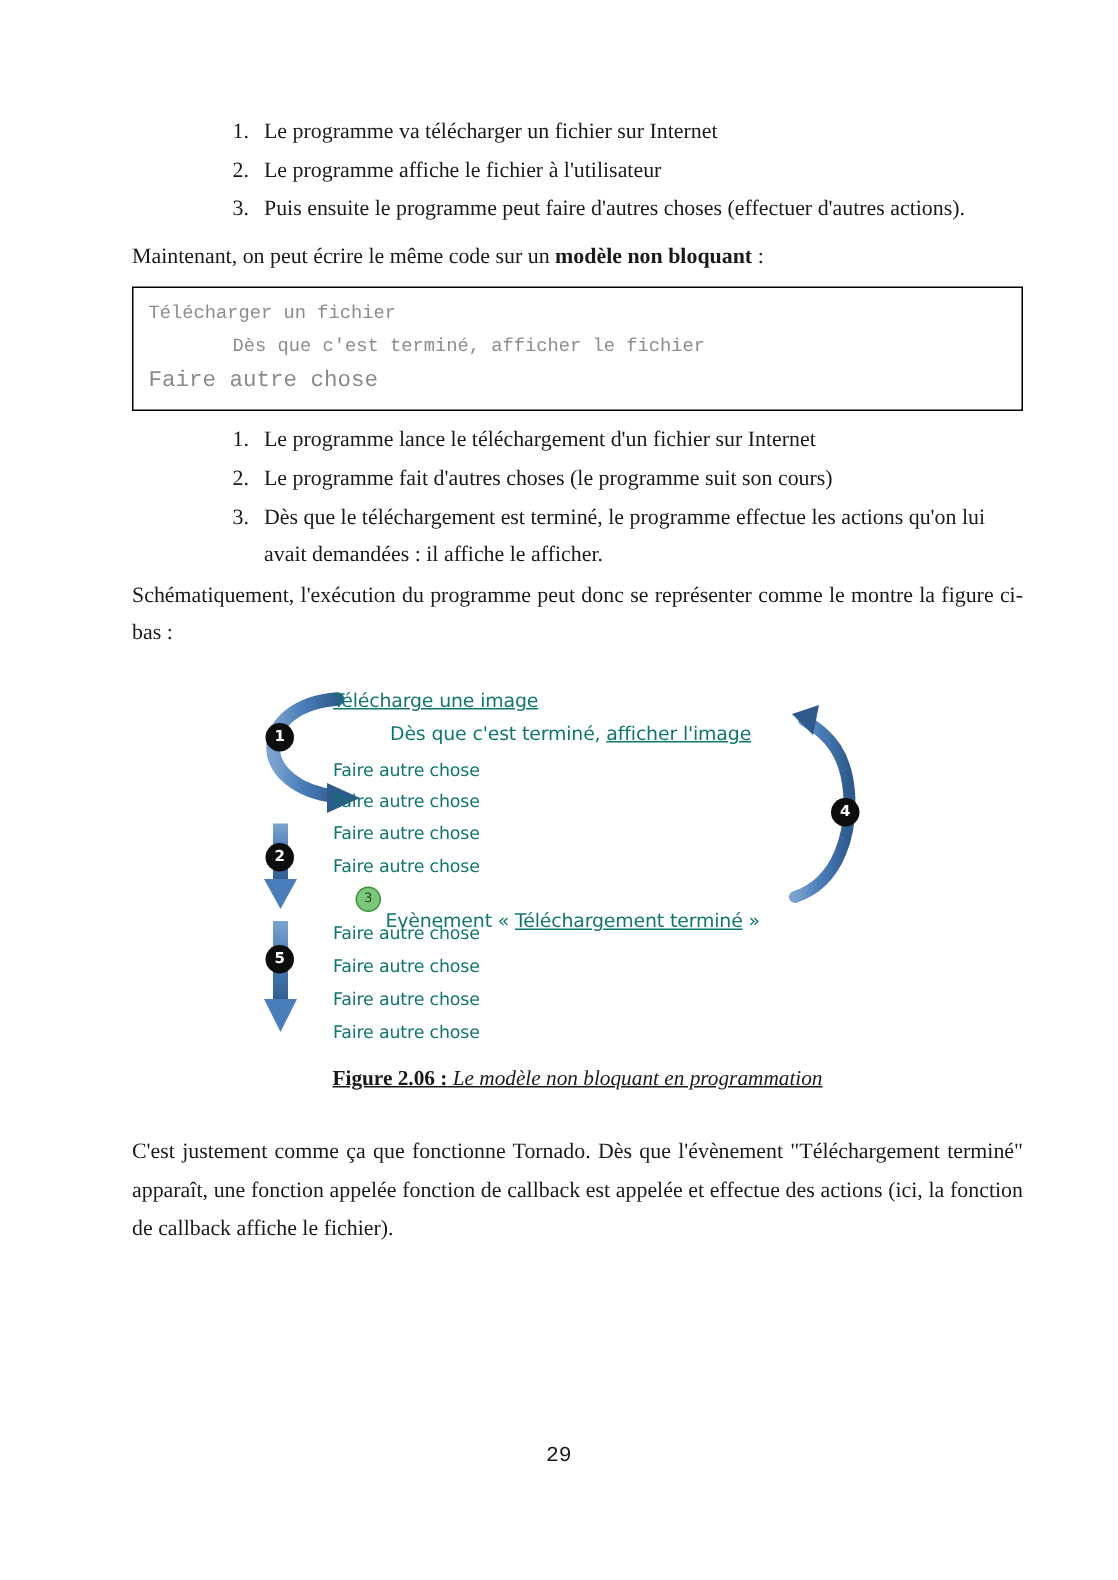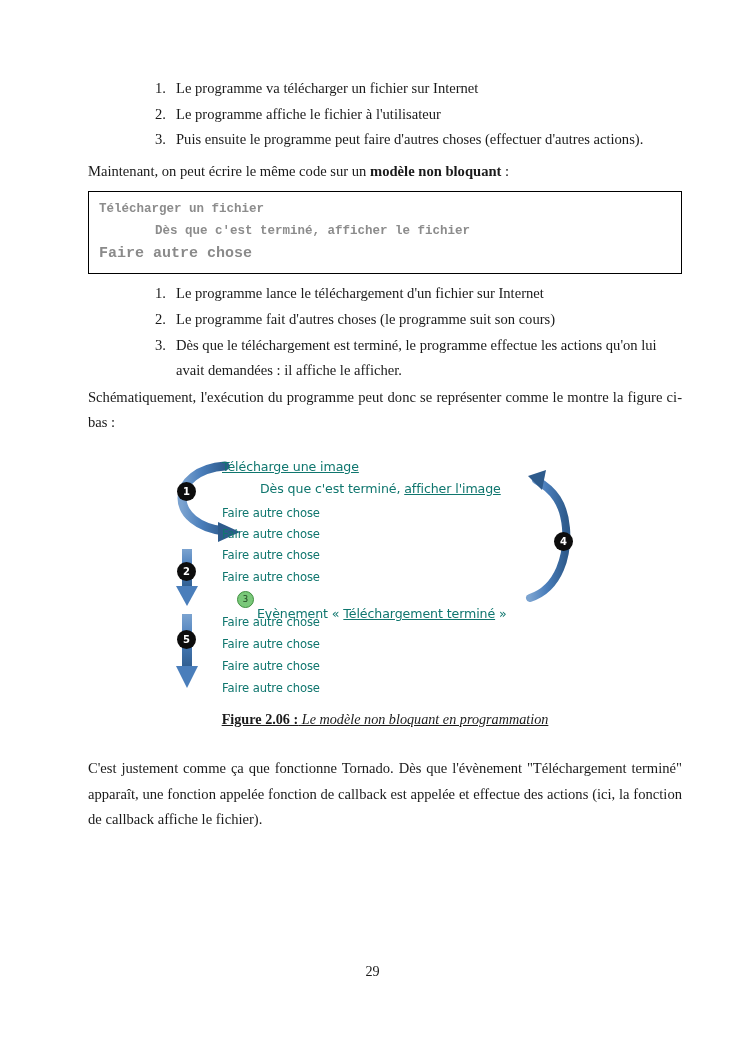--- a/index.html
+++ b/index.html
@@ -72,21 +72,20 @@
     background: #ffffff;
     box-sizing: border-box;
     padding: 6px 10px 7px 10px;
     margin-top: 7px;
     margin-bottom: 7px;
   }
   .codebox .cline {
     font-family: "Liberation Mono", "DejaVu Sans Mono", monospace;
     color: #8c8c8c;
     white-space: pre;
-    font-weight: bold;
   }
   .codebox .cl1 { font-size: 12.5px; line-height: 22px; }
   .codebox .cl2 { font-size: 12.5px; line-height: 22px; padding-left: 56px; }
   .codebox .cl3 { font-size: 15px; line-height: 24px; color: #8a8a8a; }
 
   
   .figure-wrap {
     position: relative;
     height: 250px;
     margin-top: 18px;
@@ -154,20 +153,21 @@
   .caption .cap-bold { font-weight: bold; }
   .caption .cap-it { font-style: italic; }
 
   .pagenum {
     position: absolute;
     left: 0;
     top: 963px;
     width: 745px;
     text-align: center;
     font-size: 14.2px;
+    font-family: Liberation Mono, monospace;
   }
 </style>
 </head>
 <body>
 
 <div class="page">
   <div class="content">
 
     <ol class="doc-list">
       <li>

